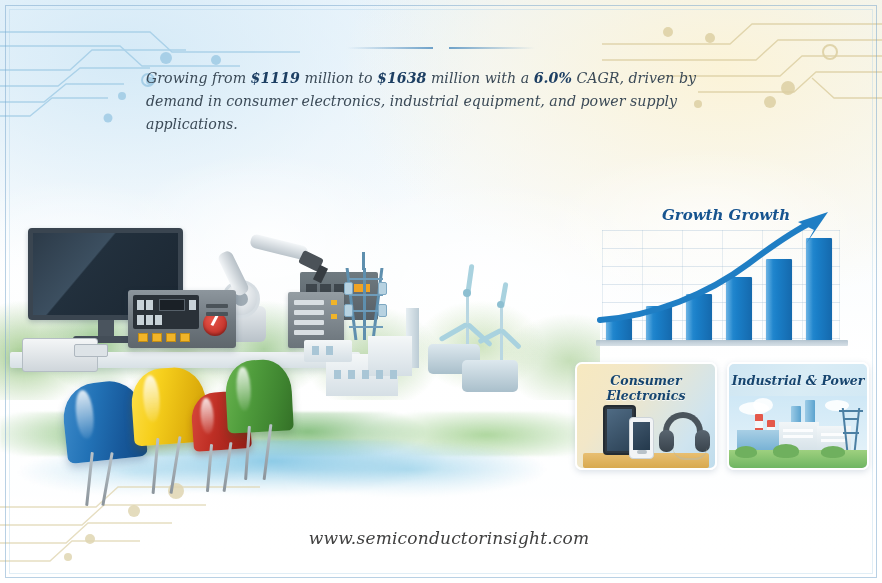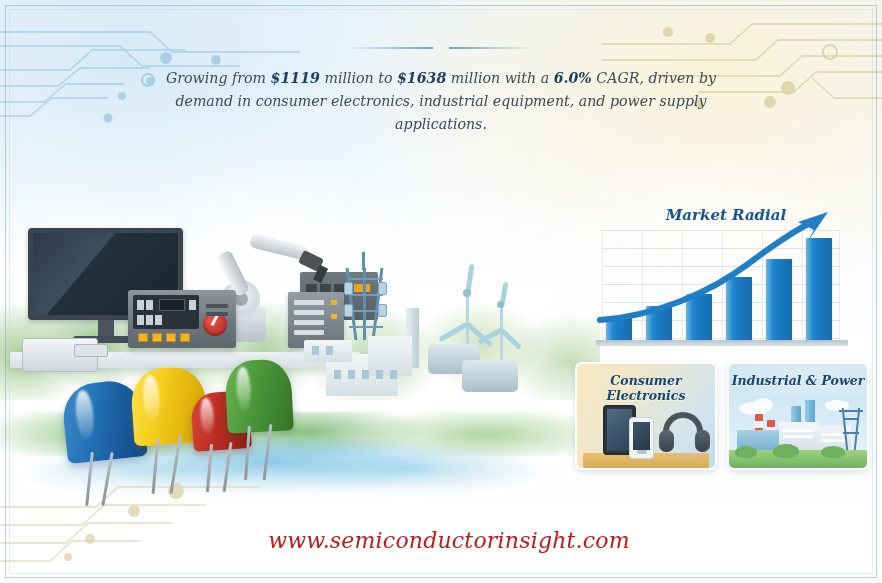--- a/index.html
+++ b/index.html
@@ -91,21 +91,21 @@
     margin-top:7px;
   }
   .rule{width:86px;height:2px;background:linear-gradient(90deg,rgba(30,110,175,0),rgba(30,110,175,.62));}
   .rule.right{background:linear-gradient(90deg,rgba(30,110,175,.62),rgba(30,110,175,0));}
   .subtitle{
     font-family:"DejaVu Serif",serif;
     font-size:26px;color:#1a63a8;white-space:nowrap;
     text-shadow:0 1px 0 rgba(255,255,255,.7);
   }
   .summary{
-    margin:18px auto 0;width:590px;text-align:center;
+    margin:18px auto 0;width:590px;text-align:left;
     font-family:"DejaVu Serif",serif;font-style:italic;
     font-size:14.2px;line-height:1.62;color:#3b4a57;
   }
   .summary b{color:#1d3f63;font-style:italic;font-weight:bold;}
 
   
   .scene{position:absolute;}
 
   .monitor{left:28px;top:228px;}
   .mon-screen{
@@ -266,21 +266,21 @@
   .ip-pylon{position:absolute;bottom:18px;}
   .ip-pylon i{position:absolute;background:#4b7fa3;}
   .ip-ground{position:absolute;left:0;right:0;bottom:0;height:18px;
     background:linear-gradient(180deg,#9ed07f,#6fb562);}
   .ip-bush{position:absolute;bottom:10px;border-radius:50% 50% 40% 40%;background:#6fb05e;}
 
   
   .footer{
     position:absolute;left:16px;right:0;top:528px;text-align:center;
     font-family:"DejaVu Serif",serif;font-style:italic;
-    font-size:22px;color:#b91c1c;letter-spacing:.2px;
+    font-size:17px;color:#404040;letter-spacing:.2px;
   }
 </style>
 </head>
 <body>
 
 <div id="poster">
 
   <div class="bg-base"></div>
   <div class="cloud-band"></div>
   <div class="foliage"></div>
@@ -486,21 +486,21 @@
     <div class="lead" style="left:176px;top:82px;height:50px;transform:rotate(8deg);"></div>
 
     <div class="cap" style="left:176px;top:0px;width:66px;height:72px;transform:rotate(-3deg);">
       <div class="cap-body" style="background:linear-gradient(105deg,#69b44f 0%,#4f9c3c 38%,#3f8530 74%,#347027 100%);box-shadow:0 4px 8px rgba(40,90,35,.28);"></div>
     </div>
     <div class="lead" style="left:196px;top:66px;height:54px;transform:rotate(4deg);"></div>
     <div class="lead" style="left:216px;top:64px;height:56px;transform:rotate(7deg);"></div>
   </div>
 
   <div class="chart-card">
-    <div class="chart-title">Market Radial</div>
+    <div class="chart-title">Growth Growth</div>
 
     <div class="grid">
       <div class="gl-h" style="top:0"></div>
       <div class="gl-h" style="top:18px"></div>
       <div class="gl-h" style="top:36px"></div>
       <div class="gl-h" style="top:54px"></div>
       <div class="gl-h" style="top:72px"></div>
       <div class="gl-h" style="top:90px"></div>
       <div class="gl-h" style="top:108px"></div>
       <div class="gl-v" style="left:0"></div>

